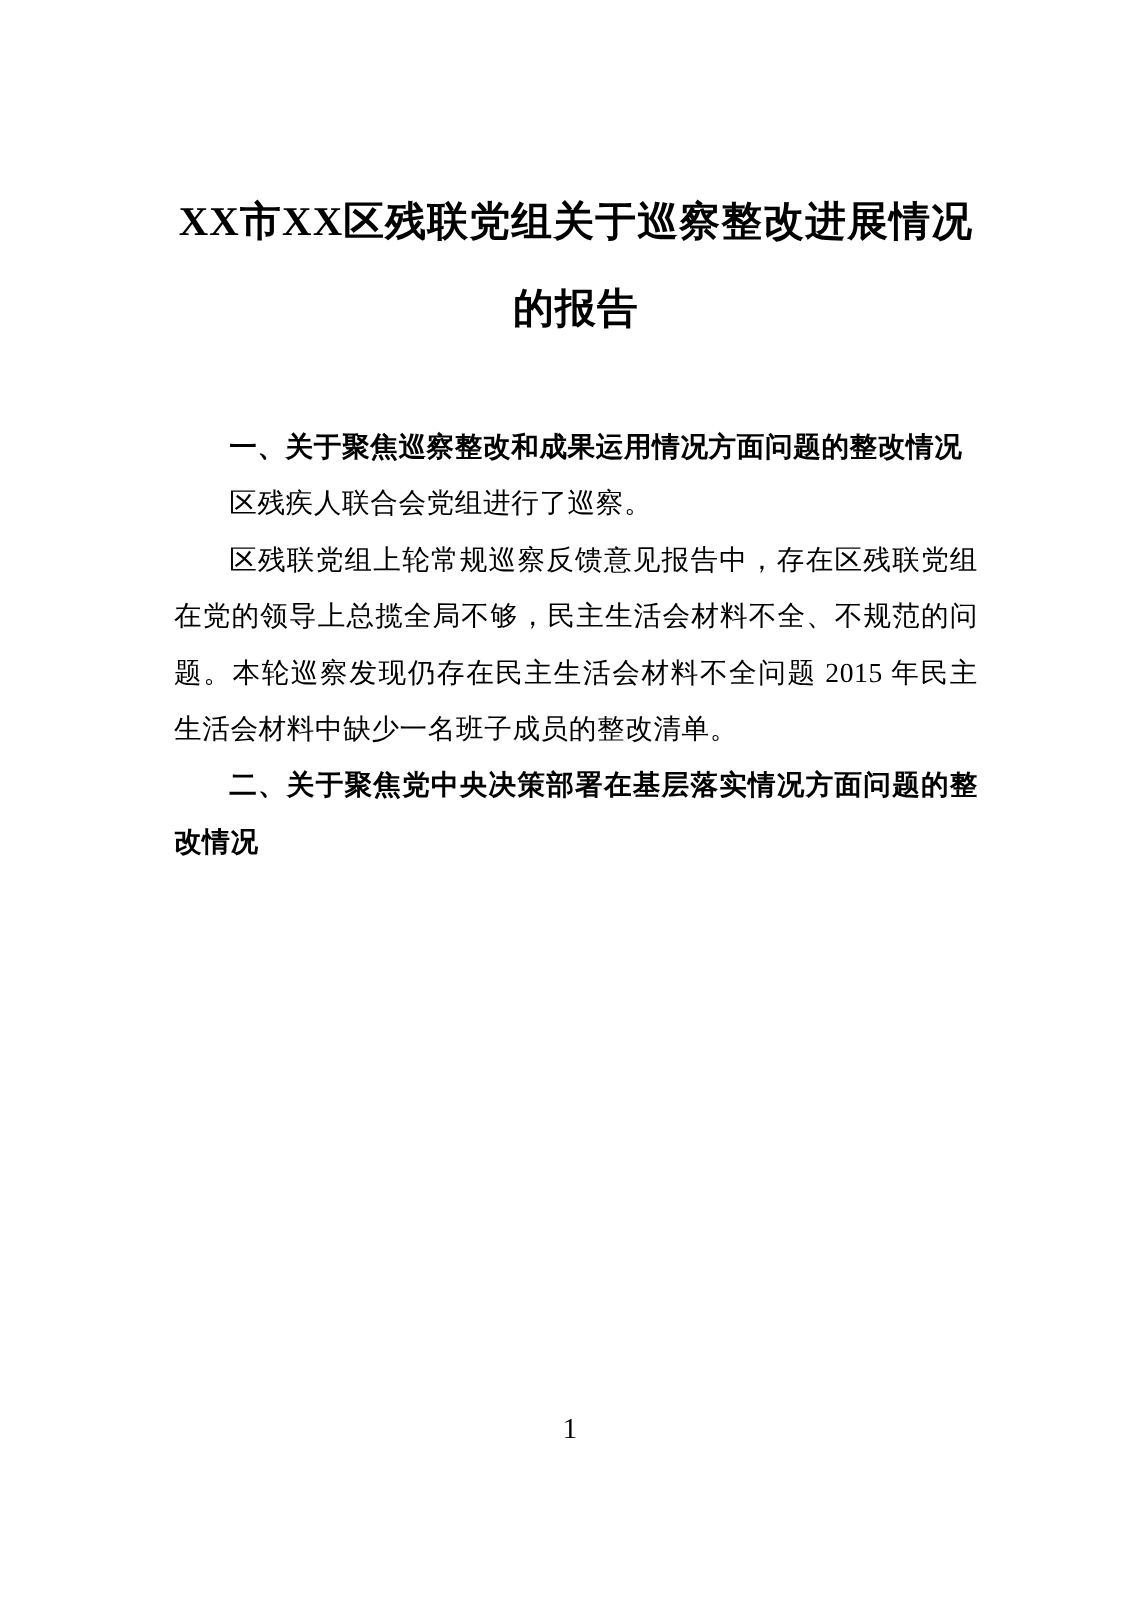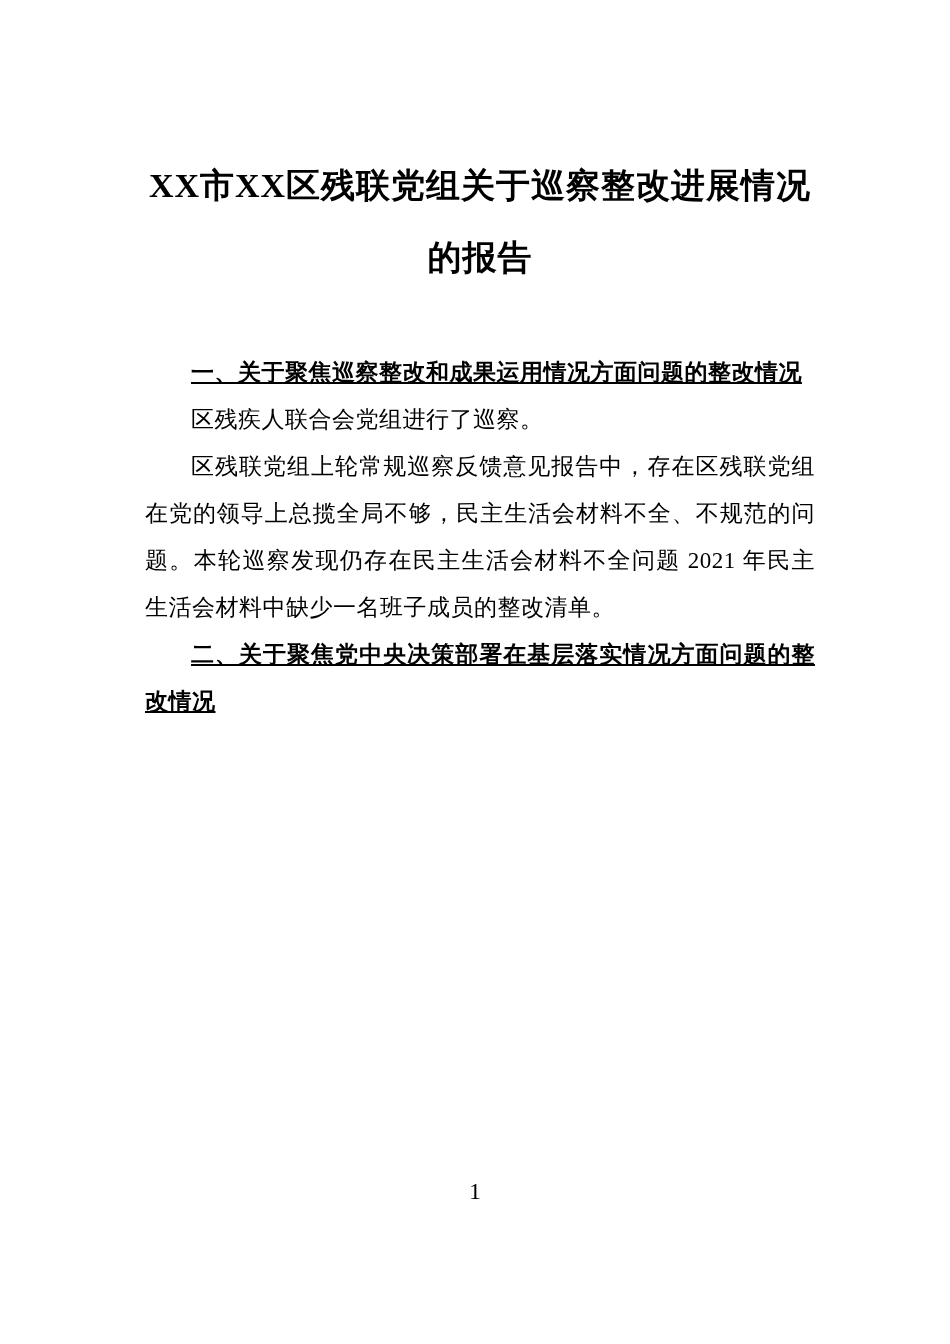--- a/index.html
+++ b/index.html
@@ -35,38 +35,37 @@
     font-size: 23px;
     line-height: 47px;
     text-align: justify;
     text-indent: 2em;
     letter-spacing: 0.5px;
   }
   .para.heading {
     font-weight: bold;
     font-family: "Liberation Sans", "DejaVu Sans", sans-serif;
     letter-spacing: 0.5px;
-    text-decoration: underline;
   }
   .page-number {
     position: absolute;
     left: 0;
     top: 1178px;
     width: 100%;
     text-align: center;
     font-size: 24px;
     font-family: "Liberation Serif", "DejaVu Serif", serif;
   }
 </style>
 </head>
 <body>
 
 <div class="page">
   <h1 class="title">XX市XX区残联党组关于巡察整改进展情况的报告</h1>
   <div class="content">
       <p class="para heading">一、关于聚焦巡察整改和成果运用情况方面问题的整改情况</p>
       <p class="para">区残疾人联合会党组进行了巡察。</p>
-      <p class="para">区残联党组上轮常规巡察反馈意见报告中，存在区残联党组在党的领导上总揽全局不够，民主生活会材料不全、不规范的问题。本轮巡察发现仍存在民主生活会材料不全问题 2021 年民主生活会材料中缺少一名班子成员的整改清单。</p>
+      <p class="para">区残联党组上轮常规巡察反馈意见报告中，存在区残联党组在党的领导上总揽全局不够，民主生活会材料不全、不规范的问题。本轮巡察发现仍存在民主生活会材料不全问题 2015 年民主生活会材料中缺少一名班子成员的整改清单。</p>
       <p class="para heading">二、关于聚焦党中央决策部署在基层落实情况方面问题的整改情况</p>
     </div>
 </div>
 
 <div class="page-number">1</div>
 
 </body></html>

